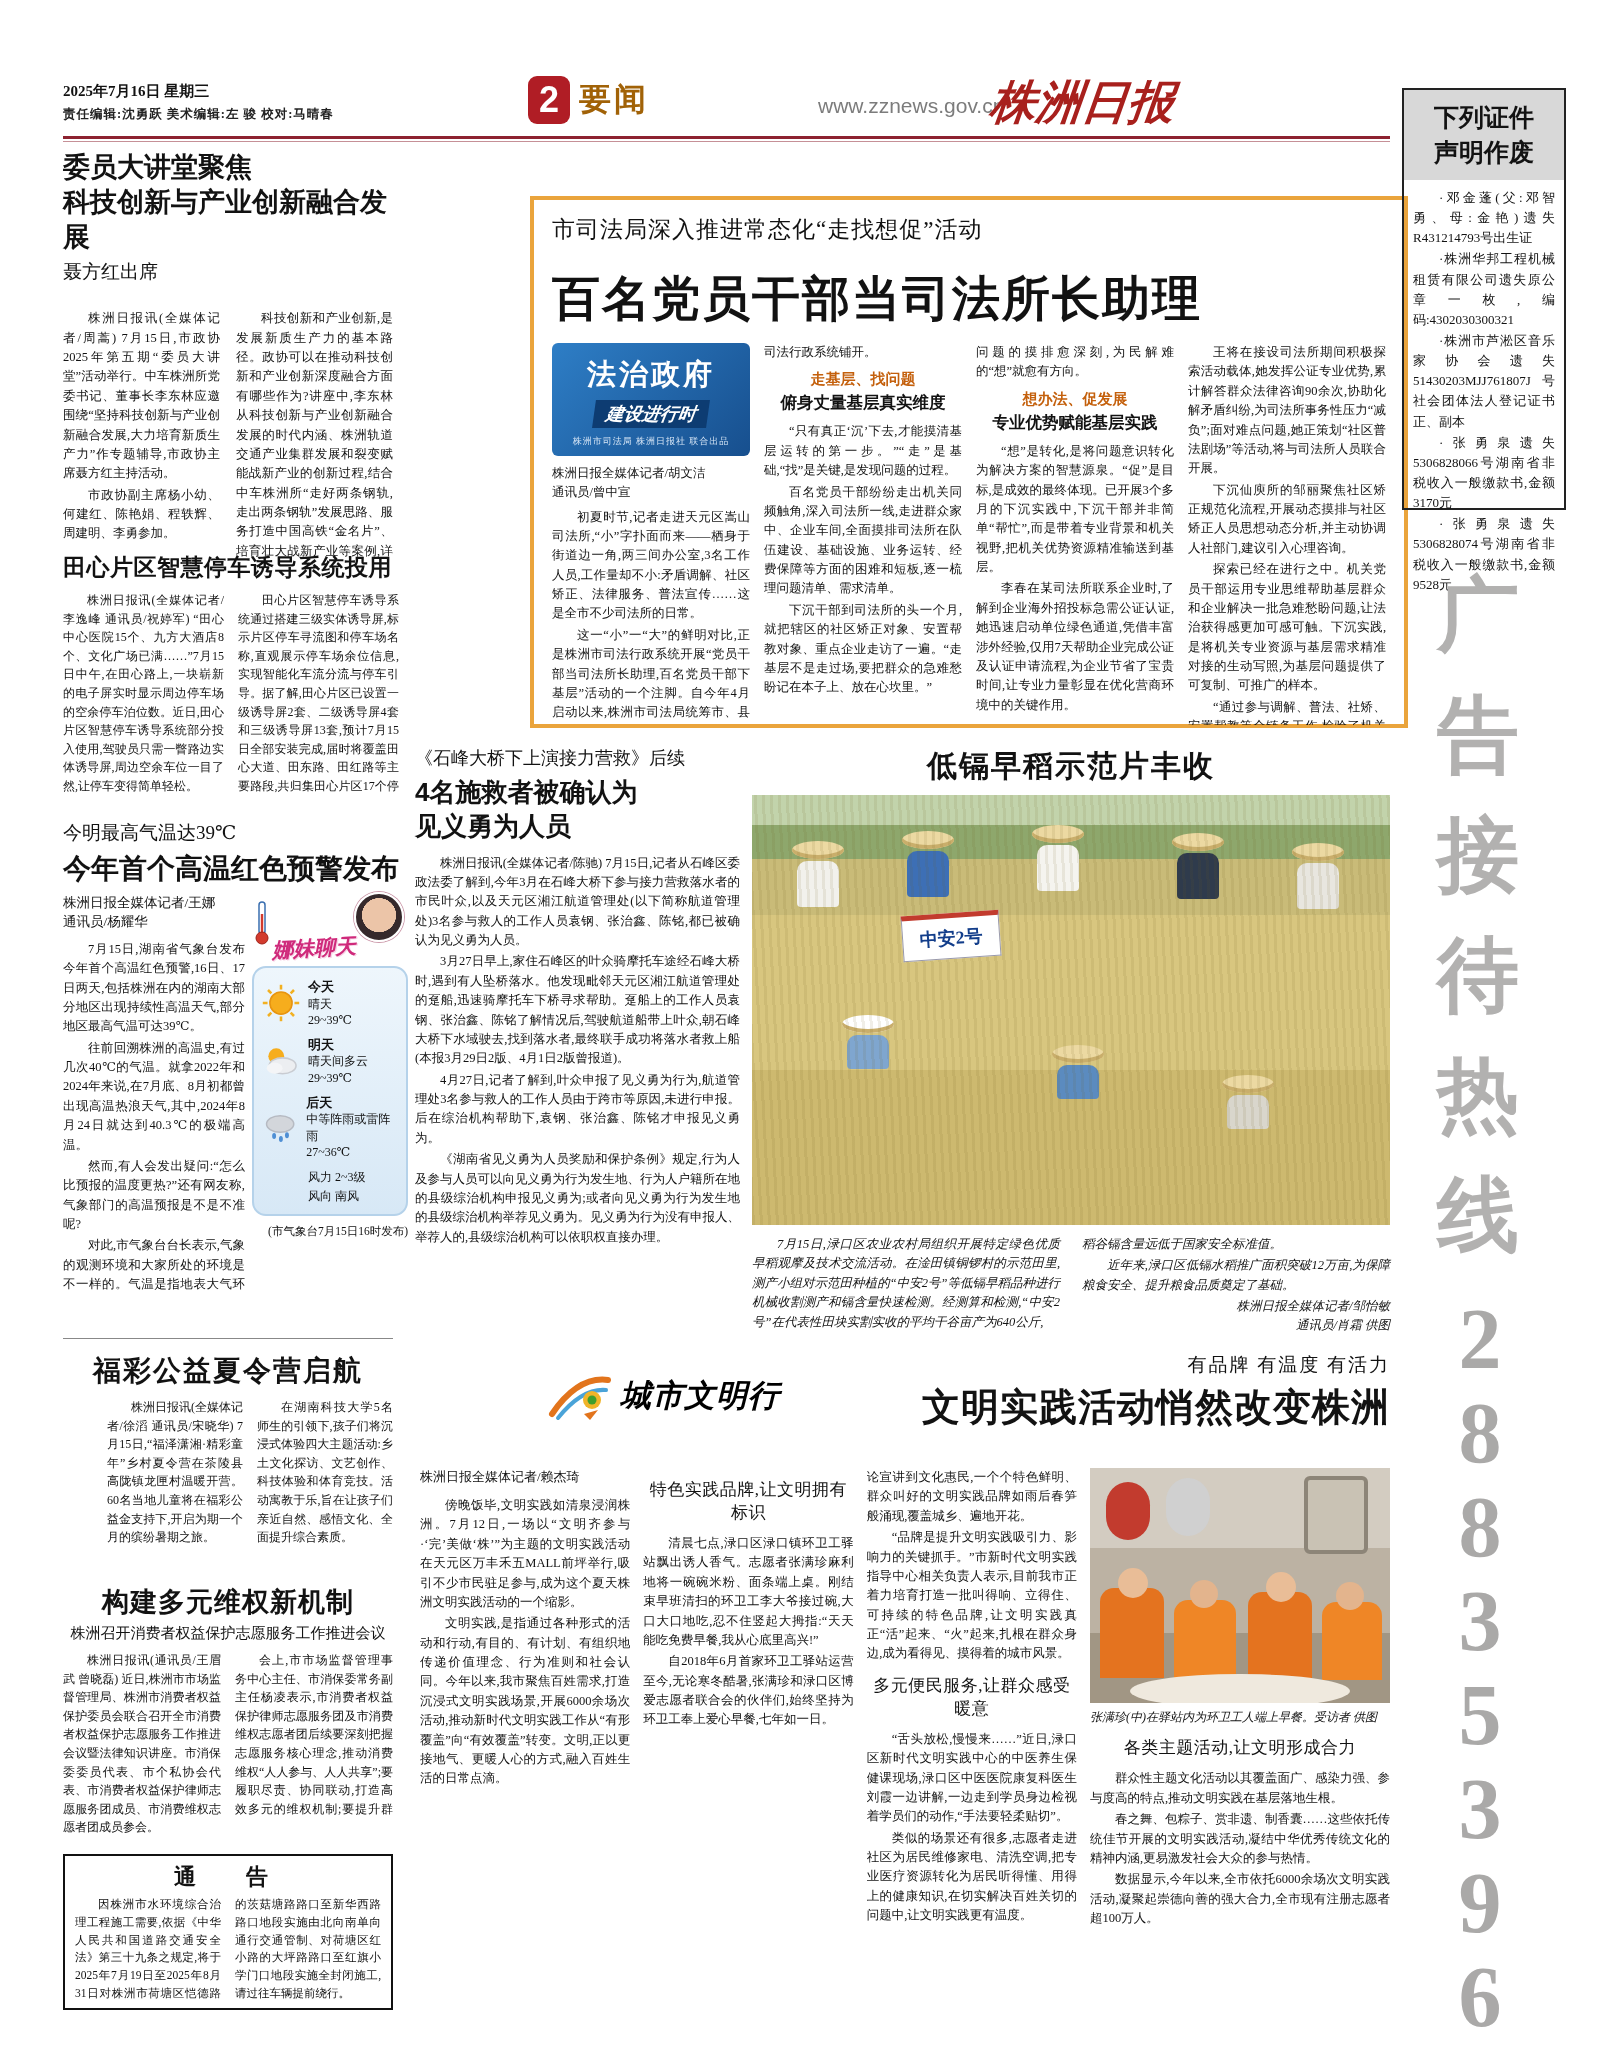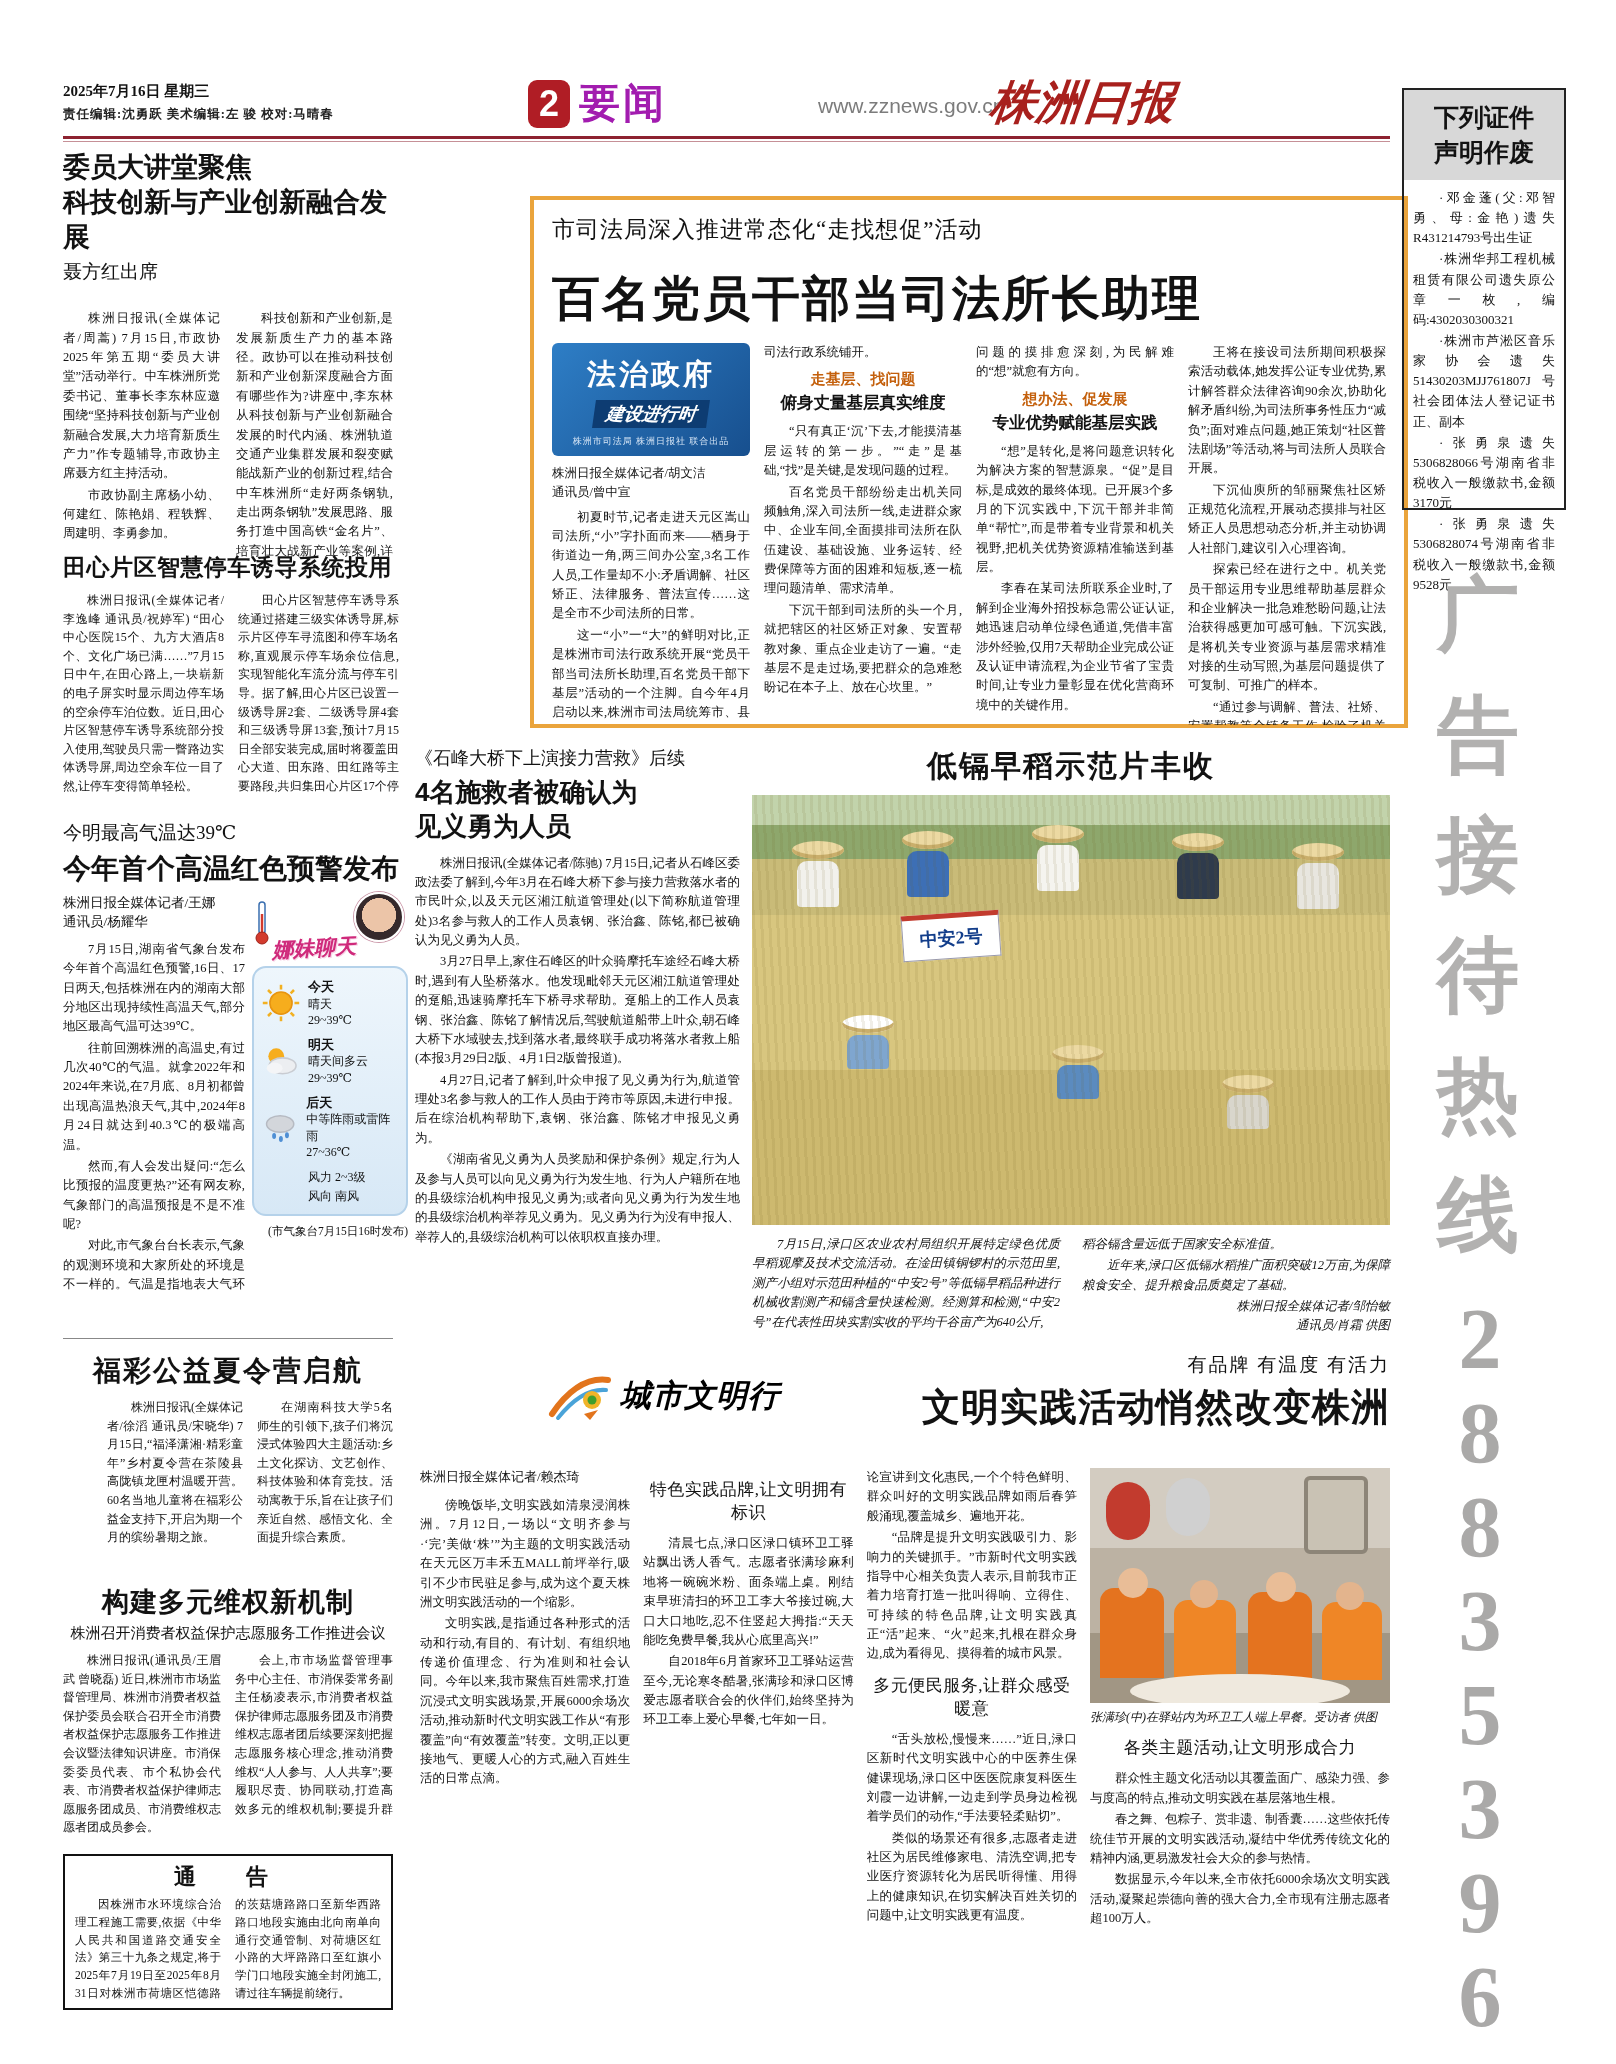--- a/index.html
+++ b/index.html
@@ -7,21 +7,21 @@
         font-family:"Liberation Serif","DejaVu Serif",serif;color:#121212;}
   .abs{position:absolute;}
   p{margin:0 0 2px 0;text-indent:2em;text-align:justify;line-height:1.55;}
   .noindent{text-indent:0;}
   
   .h-date{left:63px;top:82px;font-size:15px;font-weight:bold;}
   .h-editors{left:63px;top:106px;font-size:12.5px;color:#222;font-weight:bold;letter-spacing:1px;}
   .h-badge{left:528px;top:76px;display:flex;align-items:center;gap:9px;}
   .h-badge .num{width:42px;height:48px;background:#b01d25;color:#fff;border-radius:9px;
       display:flex;align-items:center;justify-content:center;font-size:36px;font-weight:bold;}
-  .h-badge .sec{font-size:41px;font-weight:bold;color:#a21caf;letter-spacing:3px;}
+  .h-badge .sec{font-size:32px;font-weight:bold;color:#a16207;letter-spacing:3px;}
   .h-site{left:818px;top:94px;font-size:21px;color:#7c7c7c;font-family:"Liberation Sans",sans-serif;}
   .h-mast{left:990px;top:72px;font-size:46px;font-weight:bold;font-style:italic;color:#a8201d;transform:skewX(-6deg);}
   .h-rule{left:63px;top:136px;width:1327px;height:3px;background:#8d2230;}
   .h-rule2{left:63px;top:141px;width:1327px;height:1px;background:#8d2230;opacity:.5;}
   
   .t-sans{font-family:"Liberation Sans","DejaVu Sans",sans-serif;}
   .bodytxt{font-size:12.5px;}
   .clip{overflow:hidden;}
   
   .art-committee{left:63px;top:150px;width:330px;height:398px;}

